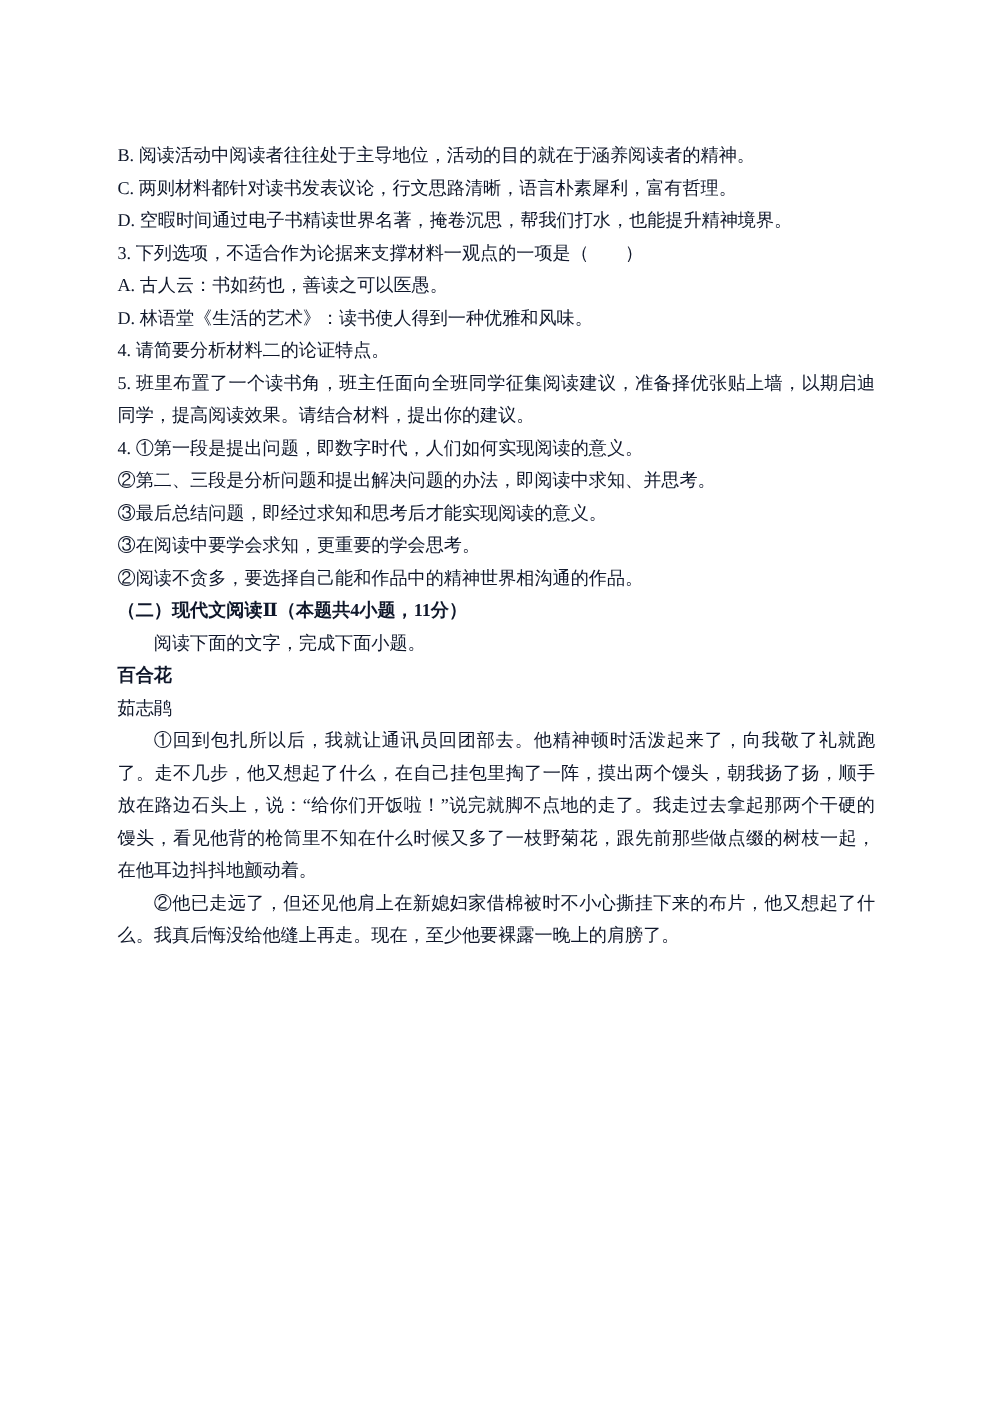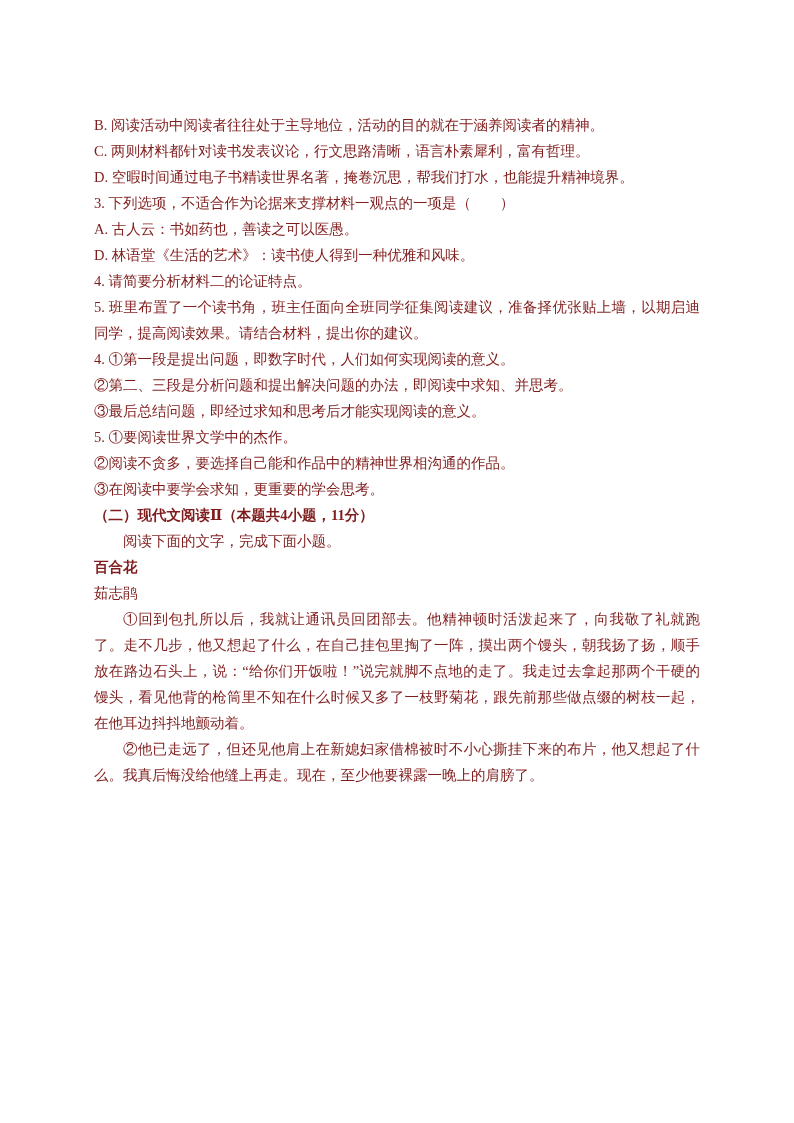--- a/index.html
+++ b/index.html
@@ -11,21 +11,21 @@
     position: relative;
     width: 794px;
     height: 1123px;
     margin: 0 auto;
     background: #ffffff;
     box-sizing: border-box;
     padding: 112px 94px 0 94px;
     font-family: "Liberation Serif", "DejaVu Serif", serif;
     font-size: 14.5px;
     line-height: 26px;
-    color: #7f1d1d;
+    color: #0f172a;
     overflow: hidden;
   }
   .content p.para {
     margin: 0;
     text-align: justify;
     word-break: break-all;
   }
   .para.indent   { text-indent: 2em; }
   .para.story    { text-indent: 2em; margin-top: 6px; }
   .para.center   { text-align: center; text-indent: 0; }
@@ -47,23 +47,22 @@
       <p class="para normal">C. 两则材料都针对读书发表议论，行文思路清晰，语言朴素犀利，富有哲理。</p>
       <p class="para normal">D. 空暇时间通过电子书精读世界名著，掩卷沉思，帮我们打水，也能提升精神境界。</p>
       <p class="para normal">3. 下列选项，不适合作为论据来支撑材料一观点的一项是（　　）</p>
       <p class="para normal">A. 古人云：书如药也，善读之可以医愚。</p>
       <p class="para normal">D. 林语堂《生活的艺术》：读书使人得到一种优雅和风味。</p>
       <p class="para normal">4. 请简要分析材料二的论证特点。</p>
       <p class="para normal">5. 班里布置了一个读书角，班主任面向全班同学征集阅读建议，准备择优张贴上墙，以期启迪同学，提高阅读效果。请结合材料，提出你的建议。</p>
       <p class="para normal gap-top">4. ①第一段是提出问题，即数字时代，人们如何实现阅读的意义。</p>
       <p class="para normal">②第二、三段是分析问题和提出解决问题的办法，即阅读中求知、并思考。</p>
       <p class="para normal">③最后总结问题，即经过求知和思考后才能实现阅读的意义。</p>
-      <p class="para normal">5. ①要阅读世界文学中的杰作。</p>
+      <p class="para normal">③在阅读中要学会求知，更重要的学会思考。</p>
       <p class="para normal">②阅读不贪多，要选择自己能和作品中的精神世界相沟通的作品。</p>
-      <p class="para normal">③在阅读中要学会求知，更重要的学会思考。</p>
       <p class="para bold heading-gap">（二）现代文阅读Ⅱ（本题共4小题，11分）</p>
       <p class="para indent">阅读下面的文字，完成下面小题。</p>
       <p class="para center-bold">百合花</p>
       <p class="para center">茹志鹃</p>
       <p class="para story">①回到包扎所以后，我就让通讯员回团部去。他精神顿时活泼起来了，向我敬了礼就跑了。走不几步，他又想起了什么，在自己挂包里掏了一阵，摸出两个馒头，朝我扬了扬，顺手放在路边石头上，说：“给你们开饭啦！”说完就脚不点地的走了。我走过去拿起那两个干硬的馒头，看见他背的枪筒里不知在什么时候又多了一枝野菊花，跟先前那些做点缀的树枝一起，在他耳边抖抖地颤动着。</p>
       <p class="para story">②他已走远了，但还见他肩上在新媳妇家借棉被时不小心撕挂下来的布片，他又想起了什么。我真后悔没给他缝上再走。现在，至少他要裸露一晚上的肩膀了。</p>
     </div>
 </div>
 
 </body></html>

